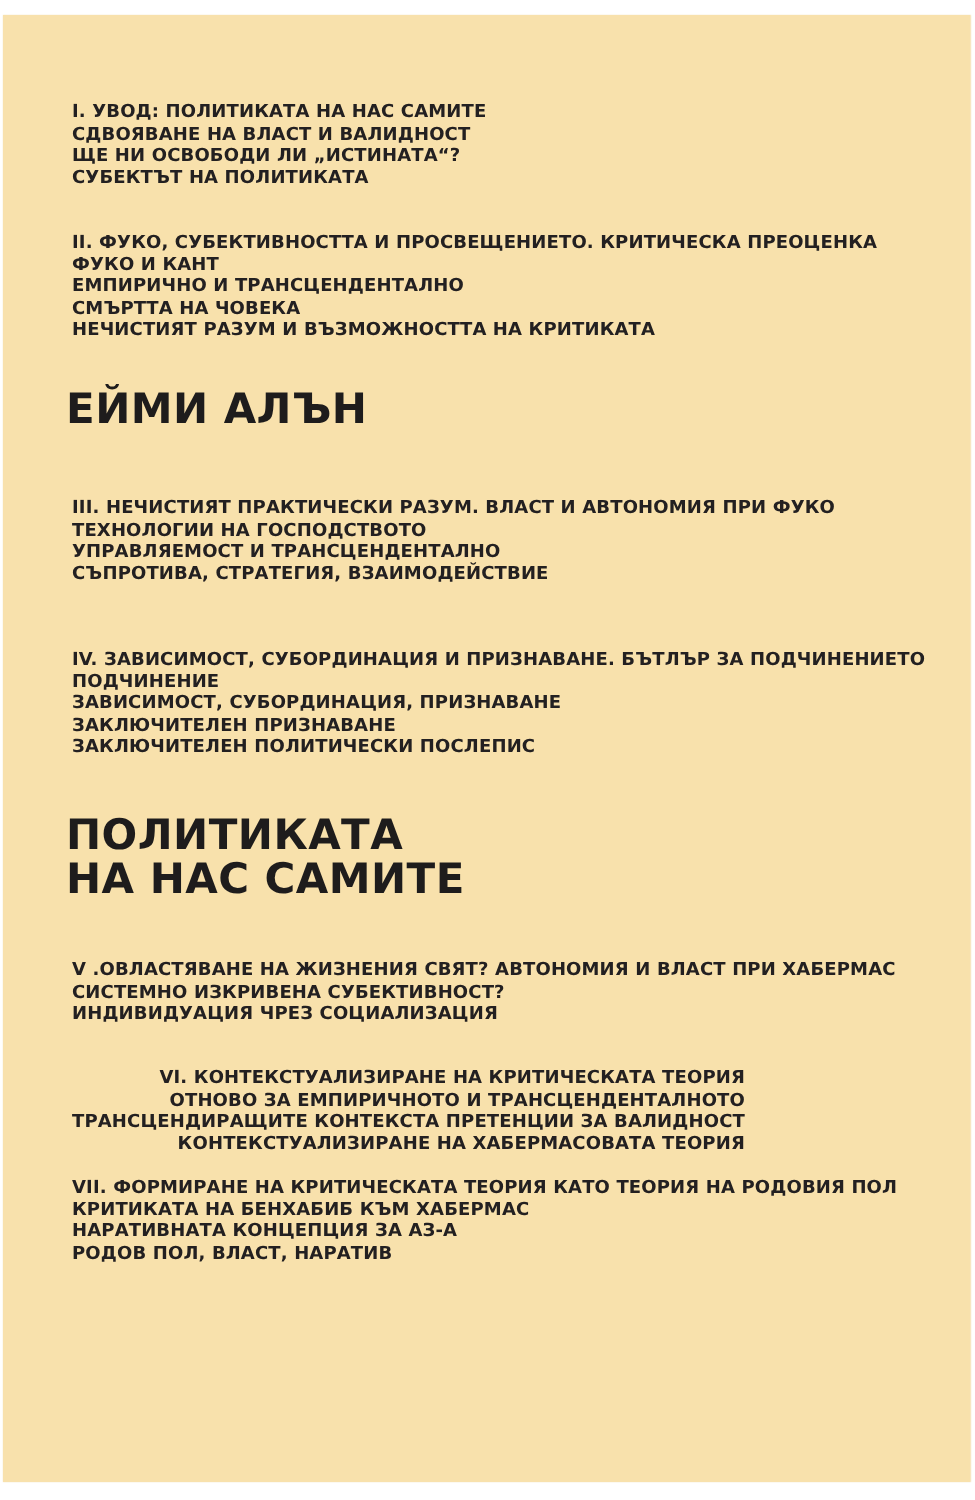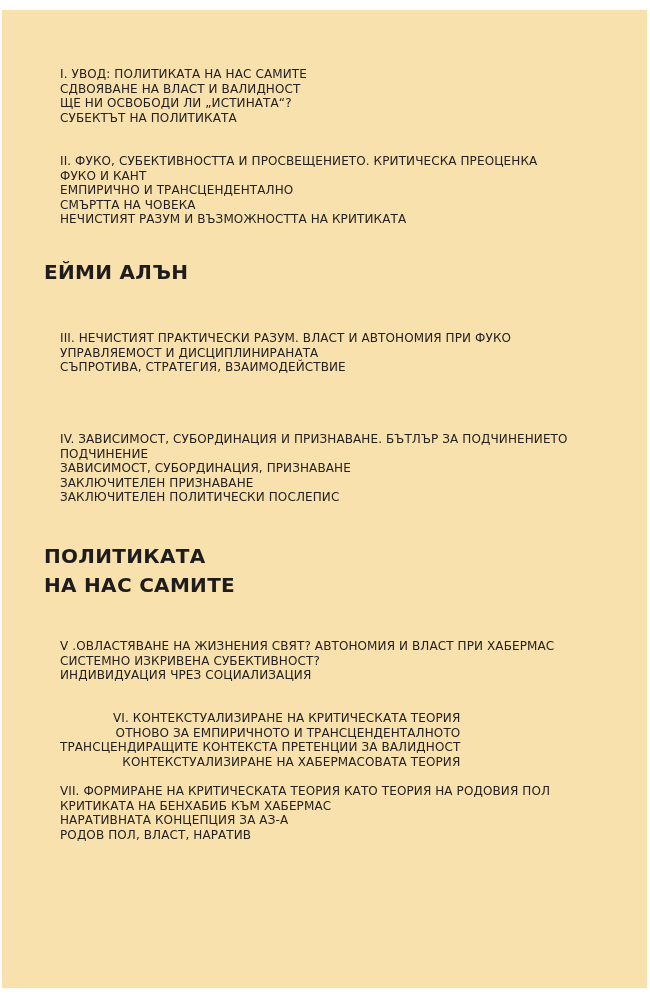--- a/index.html
+++ b/index.html
@@ -14,38 +14,38 @@
       position: absolute;
       left: 2px;
       top: 10px;
       width: 645px;
       height: 978px;
       background: #F8E1AC;
       box-shadow: 0 0 1px #f3e6c8;
     }
     .toc-block {
       position: absolute;
-      left: 58px;
+      left: 46px;
       font-family: "DejaVu Sans", sans-serif;
       font-size: 12px;
       line-height: 14.6px;
       color: #232021;
       letter-spacing: 0.1px;
-      font-weight: normal;
+      font-weight: bold;
     }
     .toc-line {
       display: block;
       white-space: nowrap;
     }
     .heading {
       position: absolute;
       left: 42px;
       font-family: "DejaVu Sans", sans-serif;
       font-weight: bold;
-      font-size: 20px;
+      font-size: 28px;
       line-height: 29px;
       color: #1e1c1c;
       letter-spacing: 0.3px;
       white-space: nowrap;
     }
   </style>
 </head>
 <body>
 
 <div class="page">
@@ -62,21 +62,22 @@
     <span class="toc-line">ФУКО И КАНТ</span>
     <span class="toc-line">ЕМПИРИЧНО И ТРАНСЦЕНДЕНТАЛНО</span>
     <span class="toc-line">СМЪРТТА НА ЧОВЕКА</span>
     <span class="toc-line">НЕЧИСТИЯТ РАЗУМ И ВЪЗМОЖНОСТТА НА КРИТИКАТА</span>
   </div>
 
   <div class="heading" style="top:248px;">ЕЙМИ АЛЪН</div>
 
   <div class="toc-block" style="top:321px;">
     <span class="toc-line">III. НЕЧИСТИЯТ ПРАКТИЧЕСКИ РАЗУМ. ВЛАСТ И АВТОНОМИЯ ПРИ ФУКО</span>
-    <span class="toc-line">УПРАВЛЯЕМОСТ И ДИСЦИПЛИНИРАНАТА</span>
+    <span class="toc-line">ТЕХНОЛОГИИ НА ГОСПОДСТВОТО</span>
+    <span class="toc-line">УПРАВЛЯЕМОСТ И ТРАНСЦЕНДЕНТАЛНО</span>
     <span class="toc-line">СЪПРОТИВА, СТРАТЕГИЯ, ВЗАИМОДЕЙСТВИЕ</span>
   </div>
 
   <div class="toc-block" style="top:422px;">
     <span class="toc-line">IV. ЗАВИСИМОСТ, СУБОРДИНАЦИЯ И ПРИЗНАВАНЕ. БЪТЛЪР ЗА ПОДЧИНЕНИЕТО</span>
     <span class="toc-line">ПОДЧИНЕНИЕ</span>
     <span class="toc-line">ЗАВИСИМОСТ, СУБОРДИНАЦИЯ, ПРИЗНАВАНЕ</span>
     <span class="toc-line">ЗАКЛЮЧИТЕЛЕН ПРИЗНАВАНЕ</span>
     <span class="toc-line">ЗАКЛЮЧИТЕЛЕН ПОЛИТИЧЕСКИ ПОСЛЕПИС</span>
   </div>

